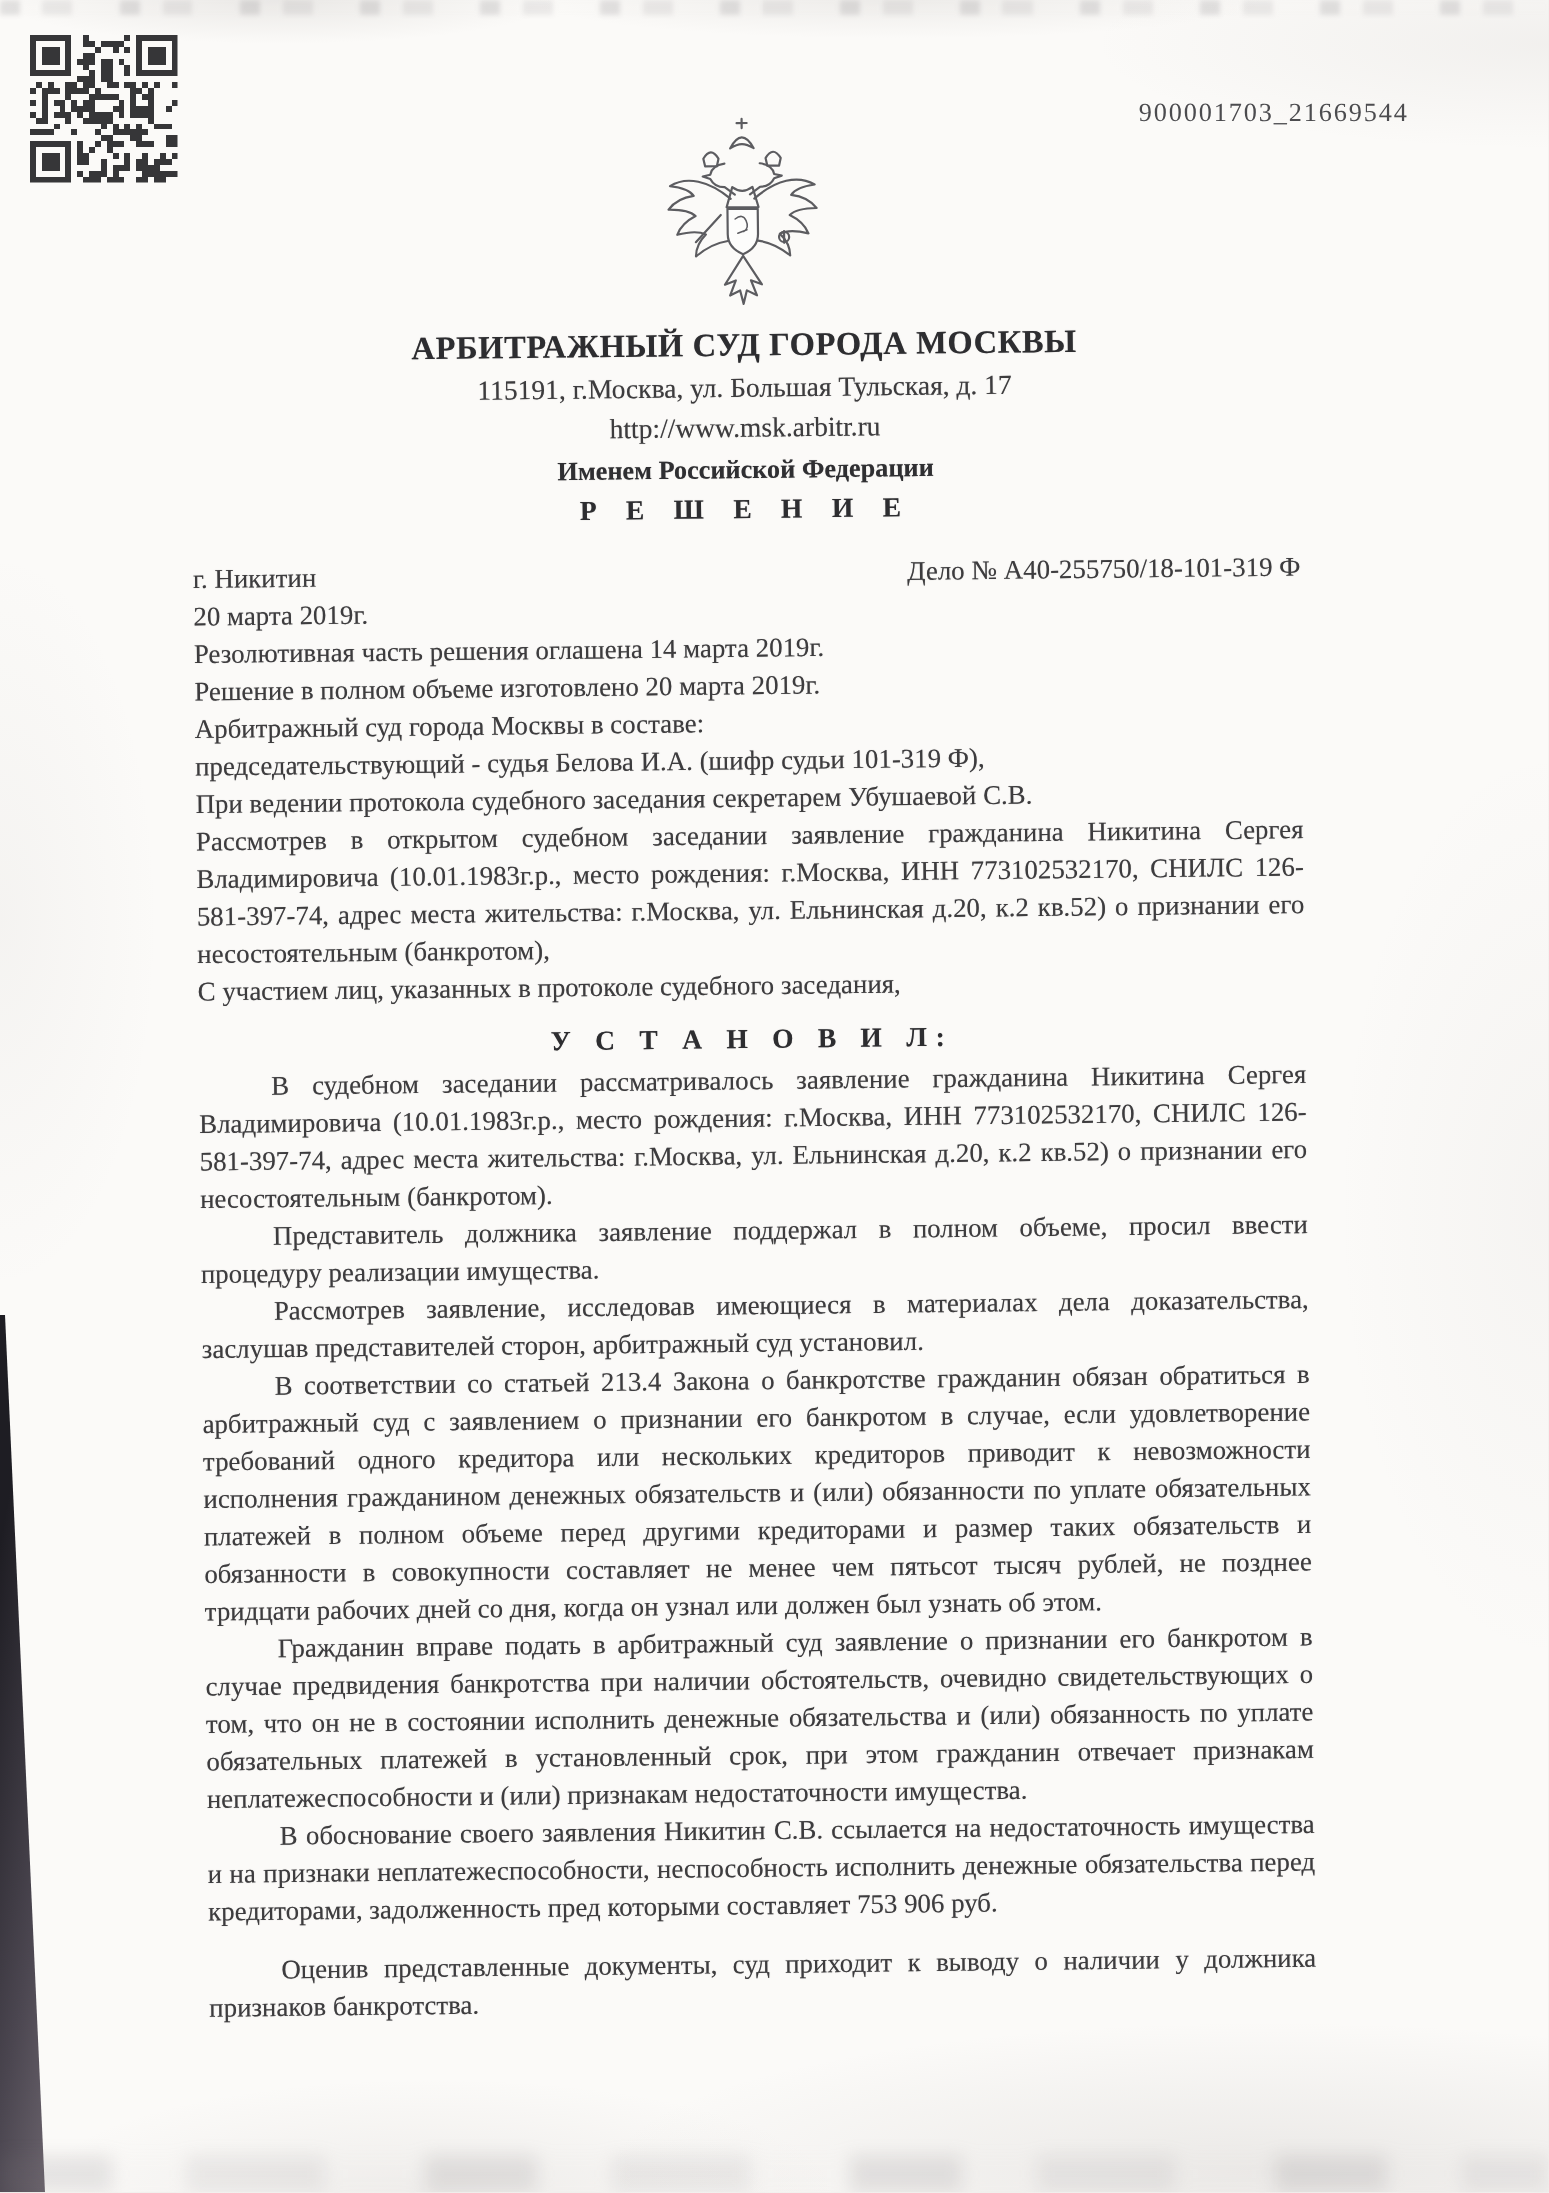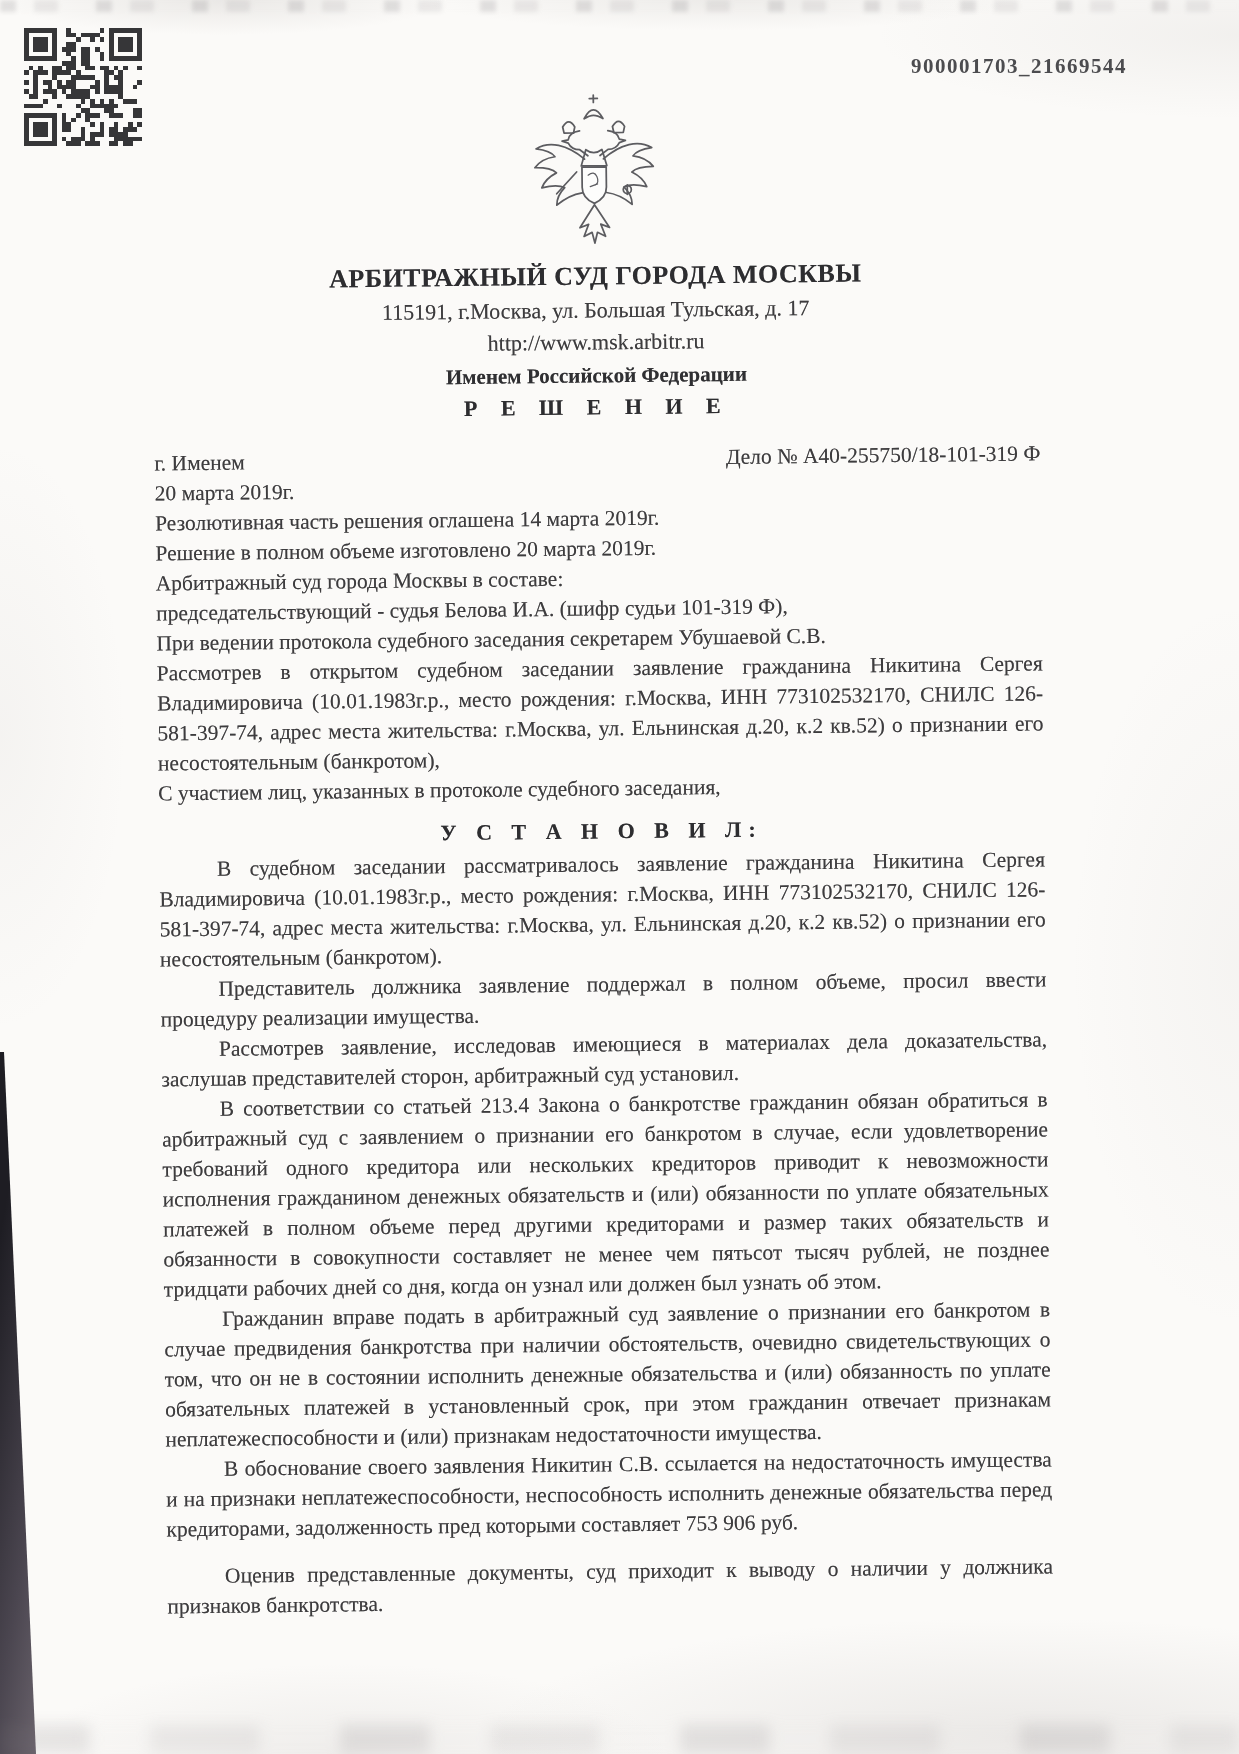--- a/index.html
+++ b/index.html
@@ -36,22 +36,22 @@
     filter:blur(7px);
   }
   .left-wedge{
     position:absolute;left:0;top:1052px;width:38px;height:702px;
     clip-path:polygon(0 0, 4px 0, 36px 100%, 0 100%);
     background:linear-gradient(100deg,#1e1d23 20%,#4b4650 70%,#6a636c 100%);
     filter:blur(.6px);
   }
   .qr{position:absolute;left:24px;top:28px;width:118px;height:118px;opacity:.92;}
   .doc-number{
-    position:absolute;top:54px;right:112px;
-    font-size:21px;color:#4c4c4f;letter-spacing:1.5px;font-weight:bold;
+    position:absolute;top:78px;right:112px;
+    font-size:21px;color:#4c4c4f;letter-spacing:1.5px;
   }
   
   .content{
     position:absolute;left:155px;top:96px;width:886px;
     transform:rotate(-.65deg);transform-origin:40px 420px;
     color:#3d3c3e;font-size:21.5px;line-height:30px;
     text-shadow:0 0 .6px rgba(70,68,70,.55);
   }
   .emblem{display:block;margin:0 auto;width:148px;height:162px;}
   .court-name{text-align:center;font-weight:bold;font-size:26px;margin-top:8px;color:#2d2d30;letter-spacing:.5px;}
@@ -311,21 +311,21 @@
       </g>
     </svg>
 
     <div class="court-name">АРБИТРАЖНЫЙ СУД ГОРОДА МОСКВЫ</div>
     <div class="court-address">115191, г.Москва, ул. Большая Тульская, д. 17</div>
     <div class="court-url">http://www.msk.arbitr.ru</div>
     <div class="in-name">Именем Российской Федерации</div>
     <div class="doc-type">Р Е Ш Е Н И Е</div>
 
     <div class="case-row">
-      <span>г. Именем</span>
+      <span>г. Никитин</span>
       <span>Дело № А40-255750/18-101-319 Ф</span>
     </div>
     <p>20 марта 2019г.</p>
 
     <p>Резолютивная часть решения оглашена 14 марта 2019г.</p>
     <p>Решение в полном объеме изготовлено 20 марта 2019г.</p>
     <p>Арбитражный суд города Москвы в составе:</p>
     <p>председательствующий - судья Белова И.А. (шифр судьи 101-319 Ф),</p>
     <p>При ведении протокола судебного заседания секретарем Убушаевой С.В.</p>
     <p class="reviewed">Рассмотрев в открытом судебном заседании  заявление гражданина Никитина Сергея Владимировича (10.01.1983г.р., место рождения: г.Москва, ИНН 773102532170, СНИЛС 126-581-397-74, адрес места жительства: г.Москва, ул. Ельнинская д.20, к.2 кв.52) о признании его несостоятельным (банкротом),</p>

